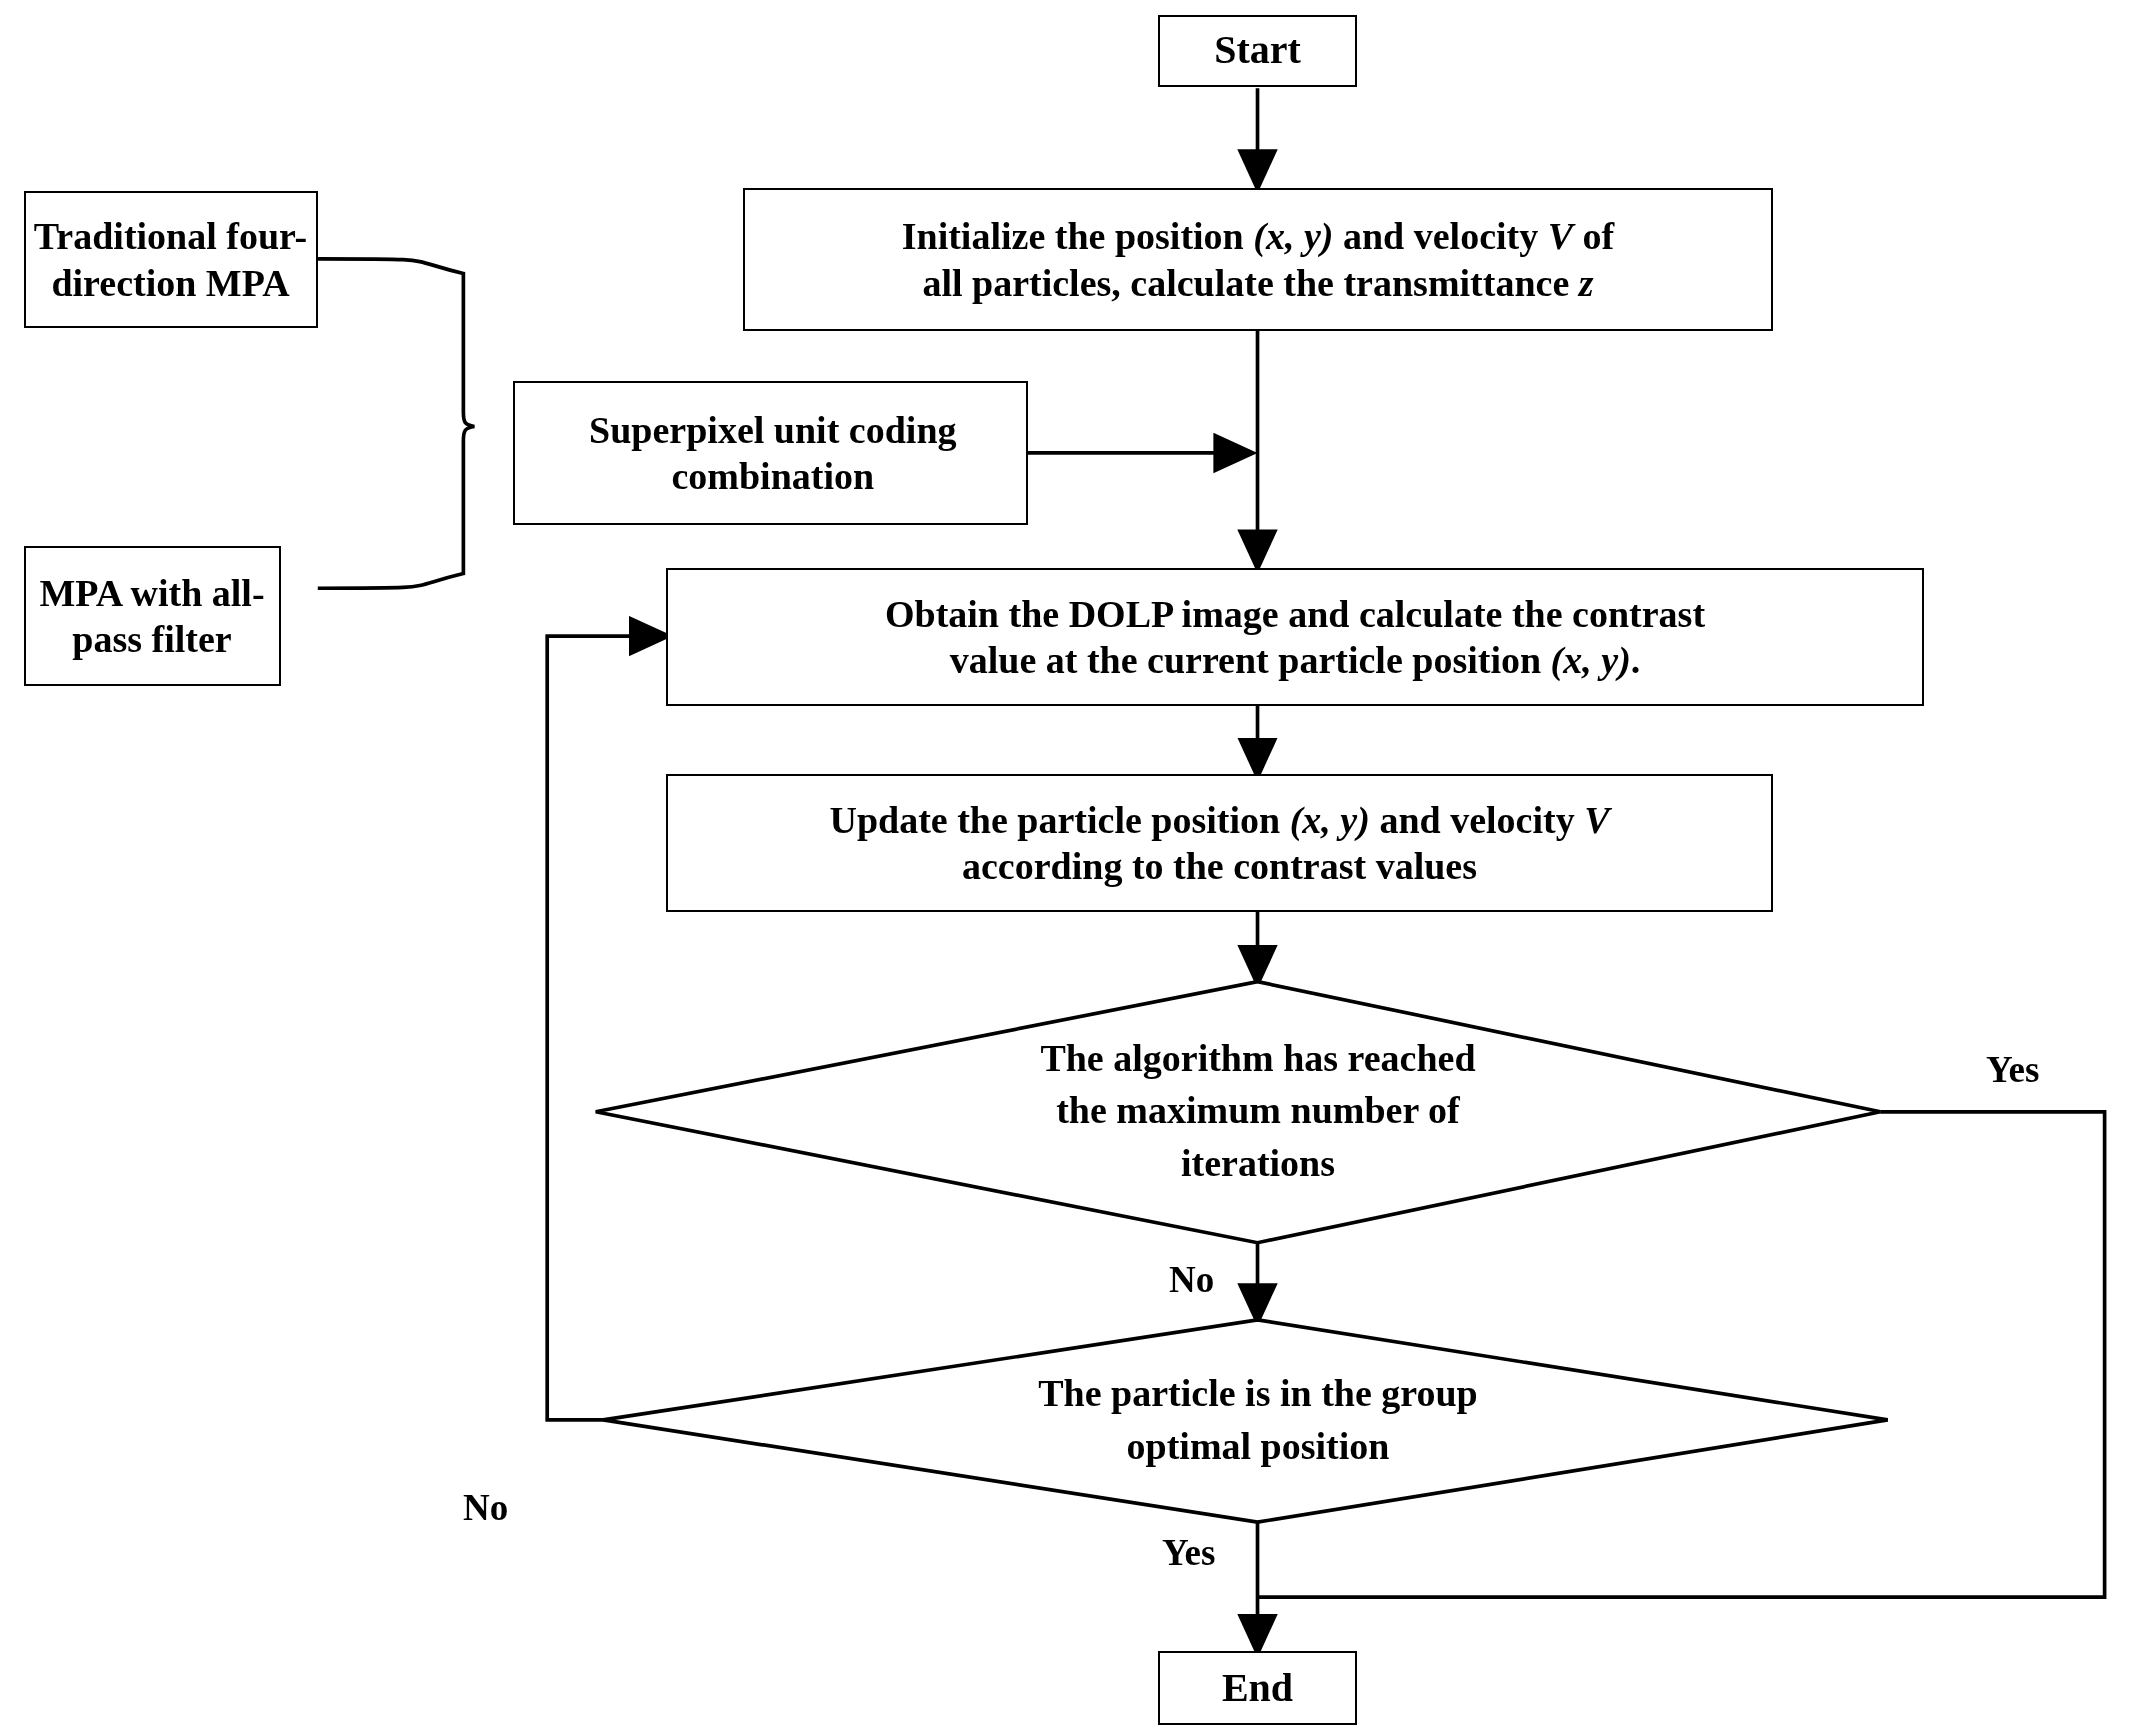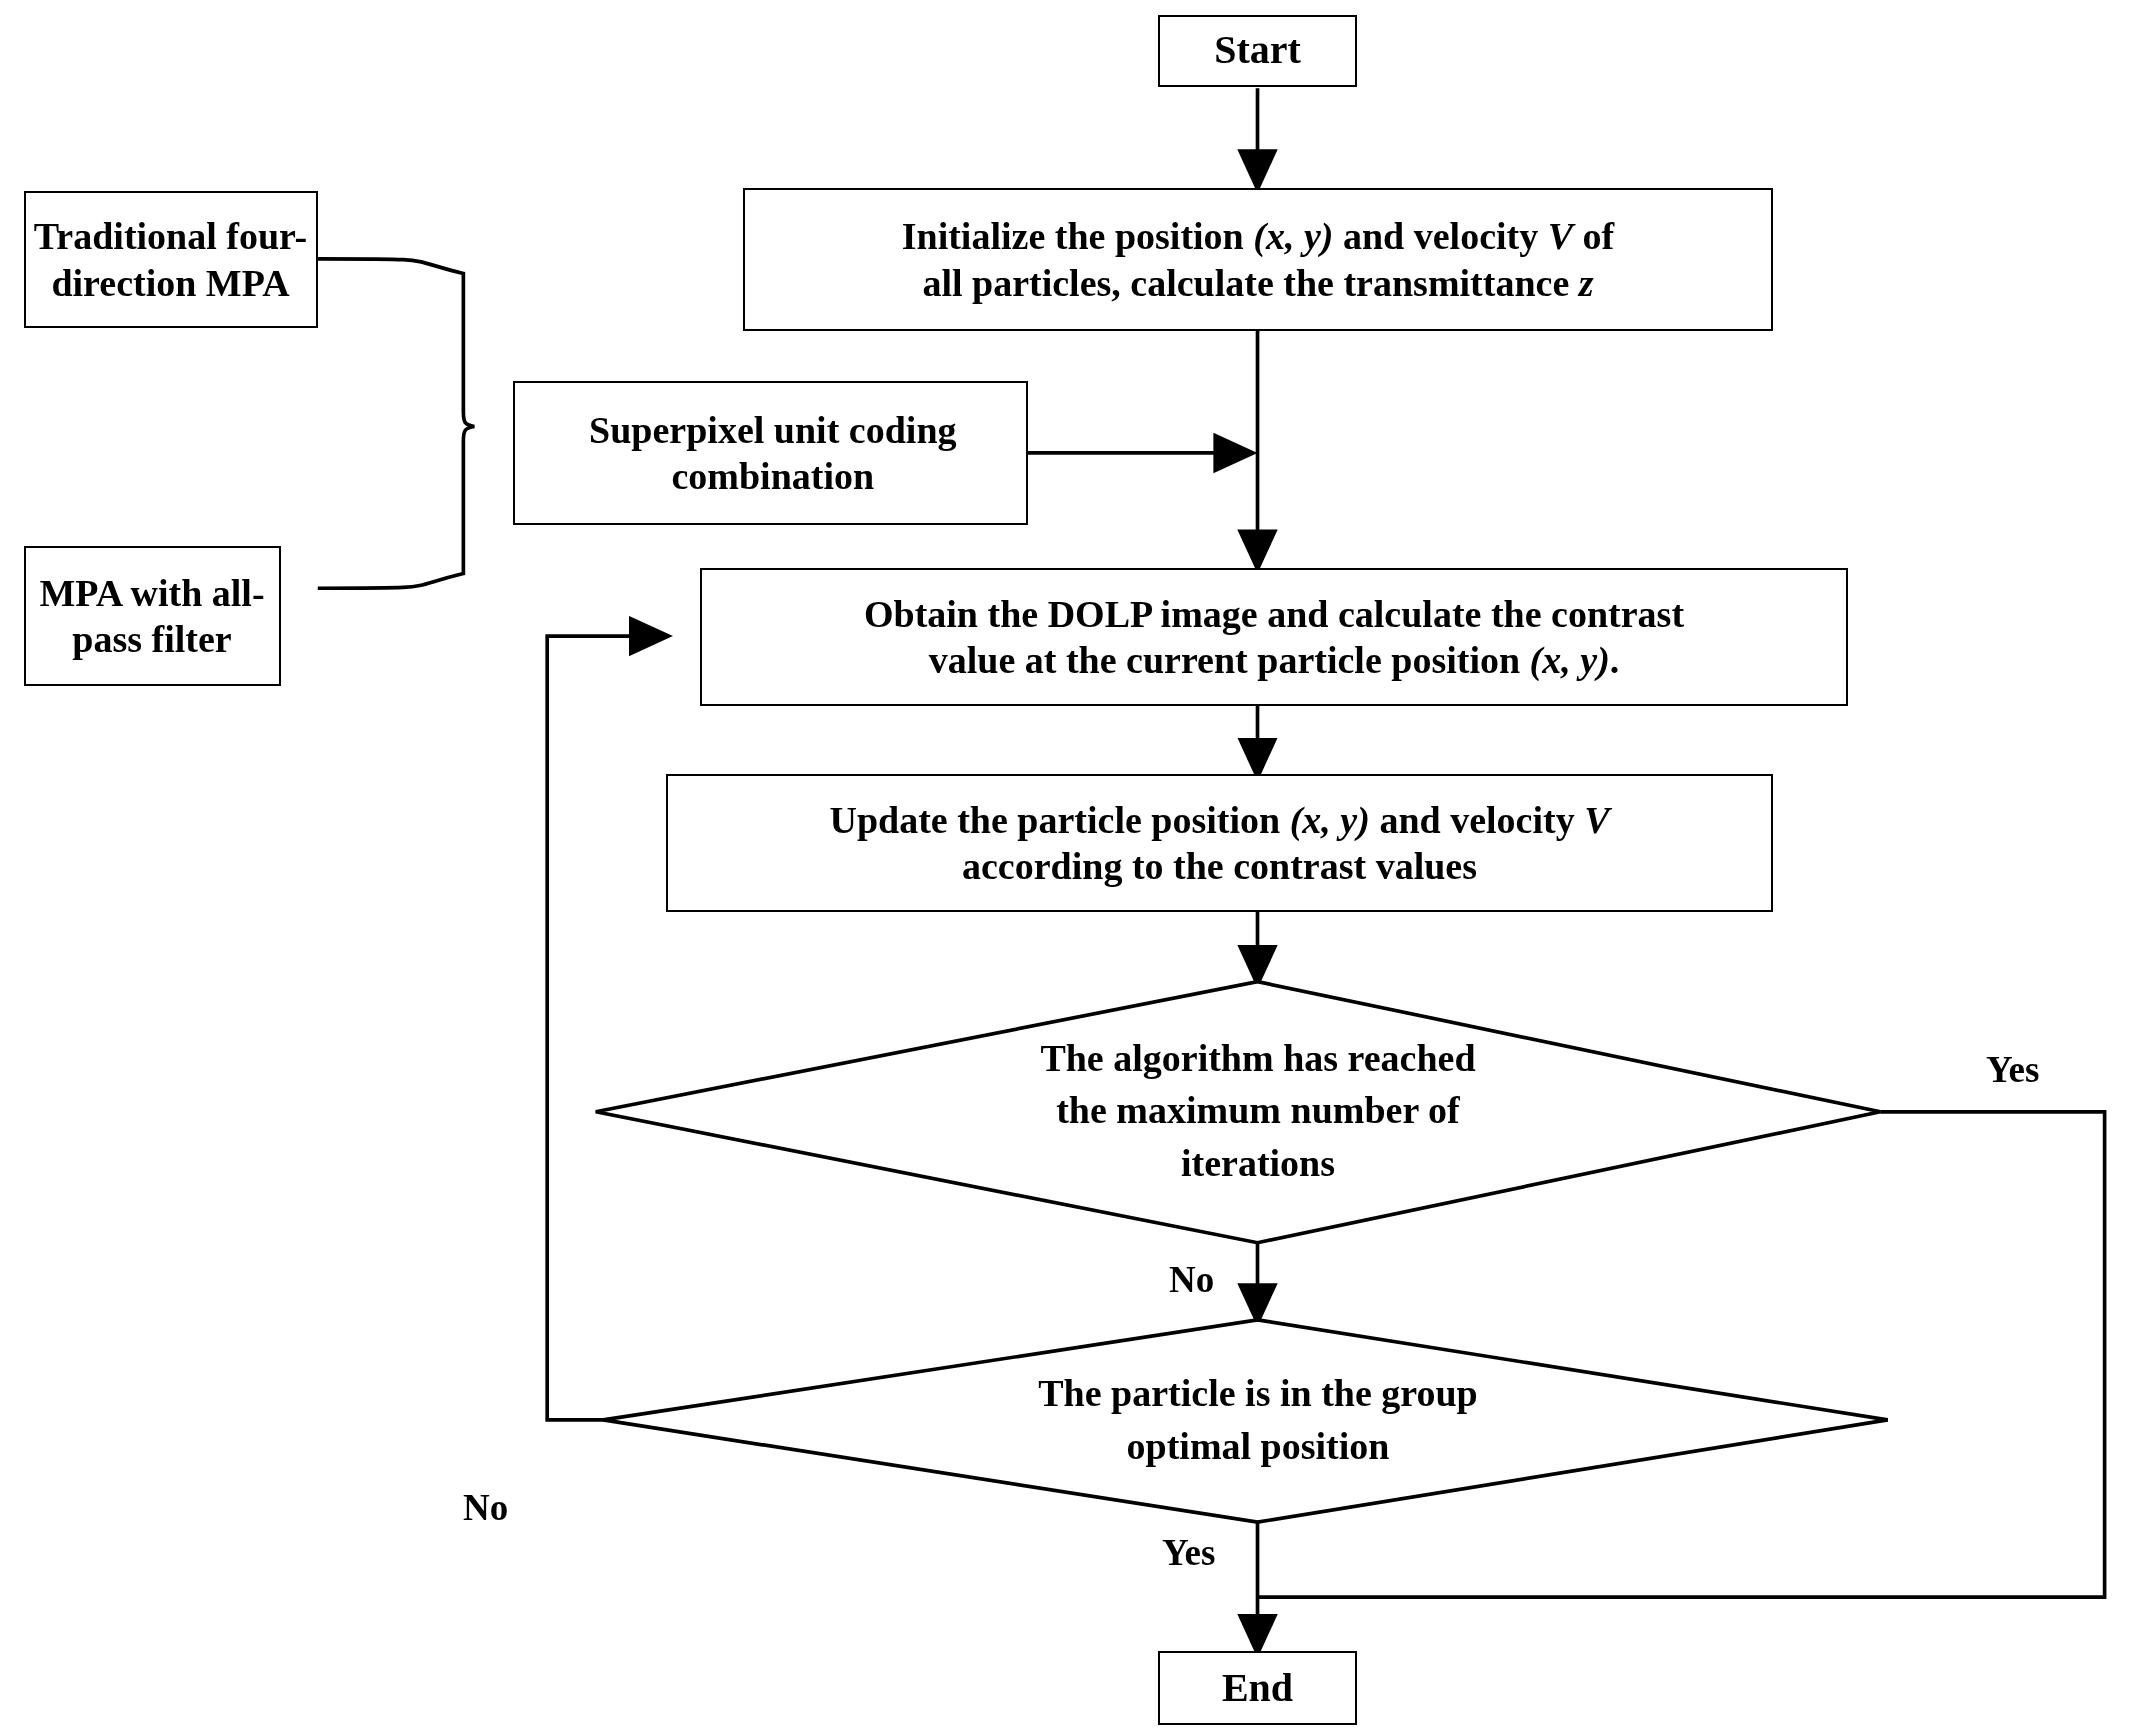--- a/index.html
+++ b/index.html
@@ -121,21 +121,21 @@
   <div class="node-box t-side" style="left:23.5px; top:191px; width:294px; height:137px; flex-direction:column;">
     <span>Traditional four-</span>
     <span>direction MPA</span>
   </div>
 
   <div class="node-box t-side" style="left:513px; top:381px; width:515px; height:144px; flex-direction:column;padding-left:12px;">
     <span>Superpixel unit coding</span>
     <span>combination</span>
   </div>
 
-  <div class="node-box t-proc" style="left:700px; top:568px; width:1148px; height:138px; flex-direction:column;">
+  <div class="node-box t-proc" style="left:666px; top:568px; width:1258px; height:138px; flex-direction:column;">
     <span>Obtain the DOLP image and calculate the contrast</span>
     <span>value at the current particle position <span class="italic">(x, y)</span>.</span>
   </div>
 
   <div class="node-box t-proc" style="left:666px; top:774px; width:1107px; height:138px; flex-direction:column;">
     <span>Update the particle position <span class="italic">(x, y)</span> and velocity <span class="italic">V</span></span>
     <span>according to the contrast values</span>
   </div>
 
   <svg class="edges" style="z-index:2;" viewBox="0 0 2895 2350" xmlns="http://www.w3.org/2000/svg">

